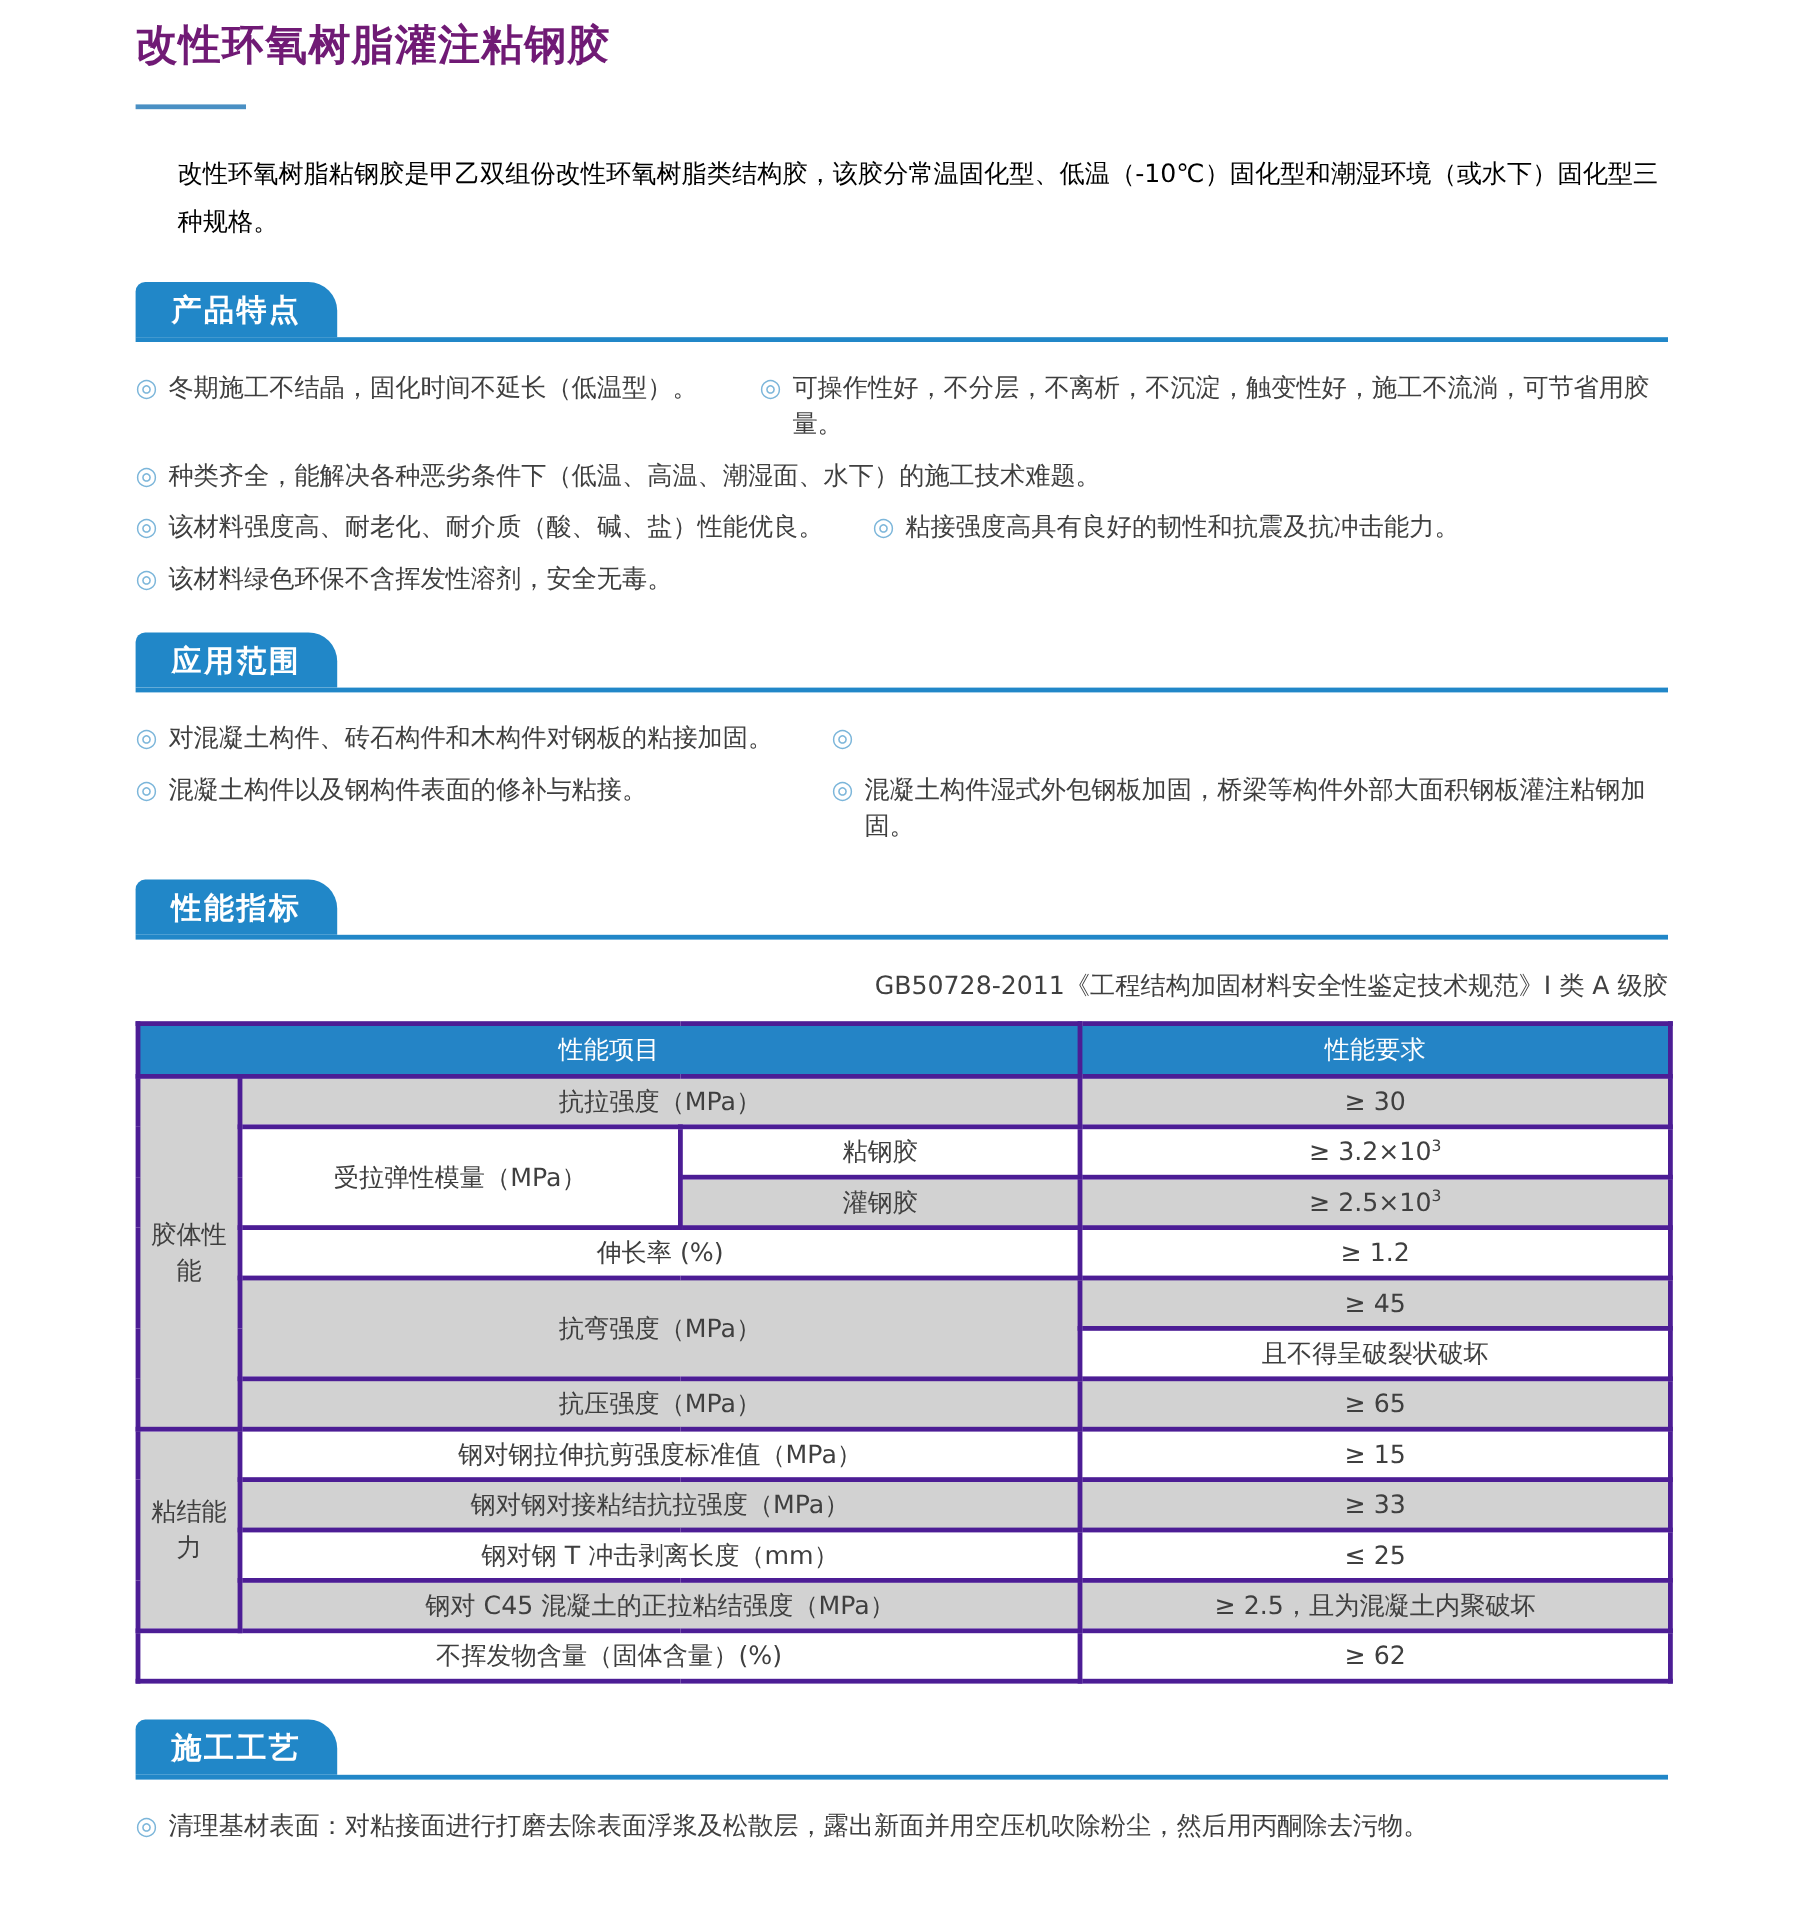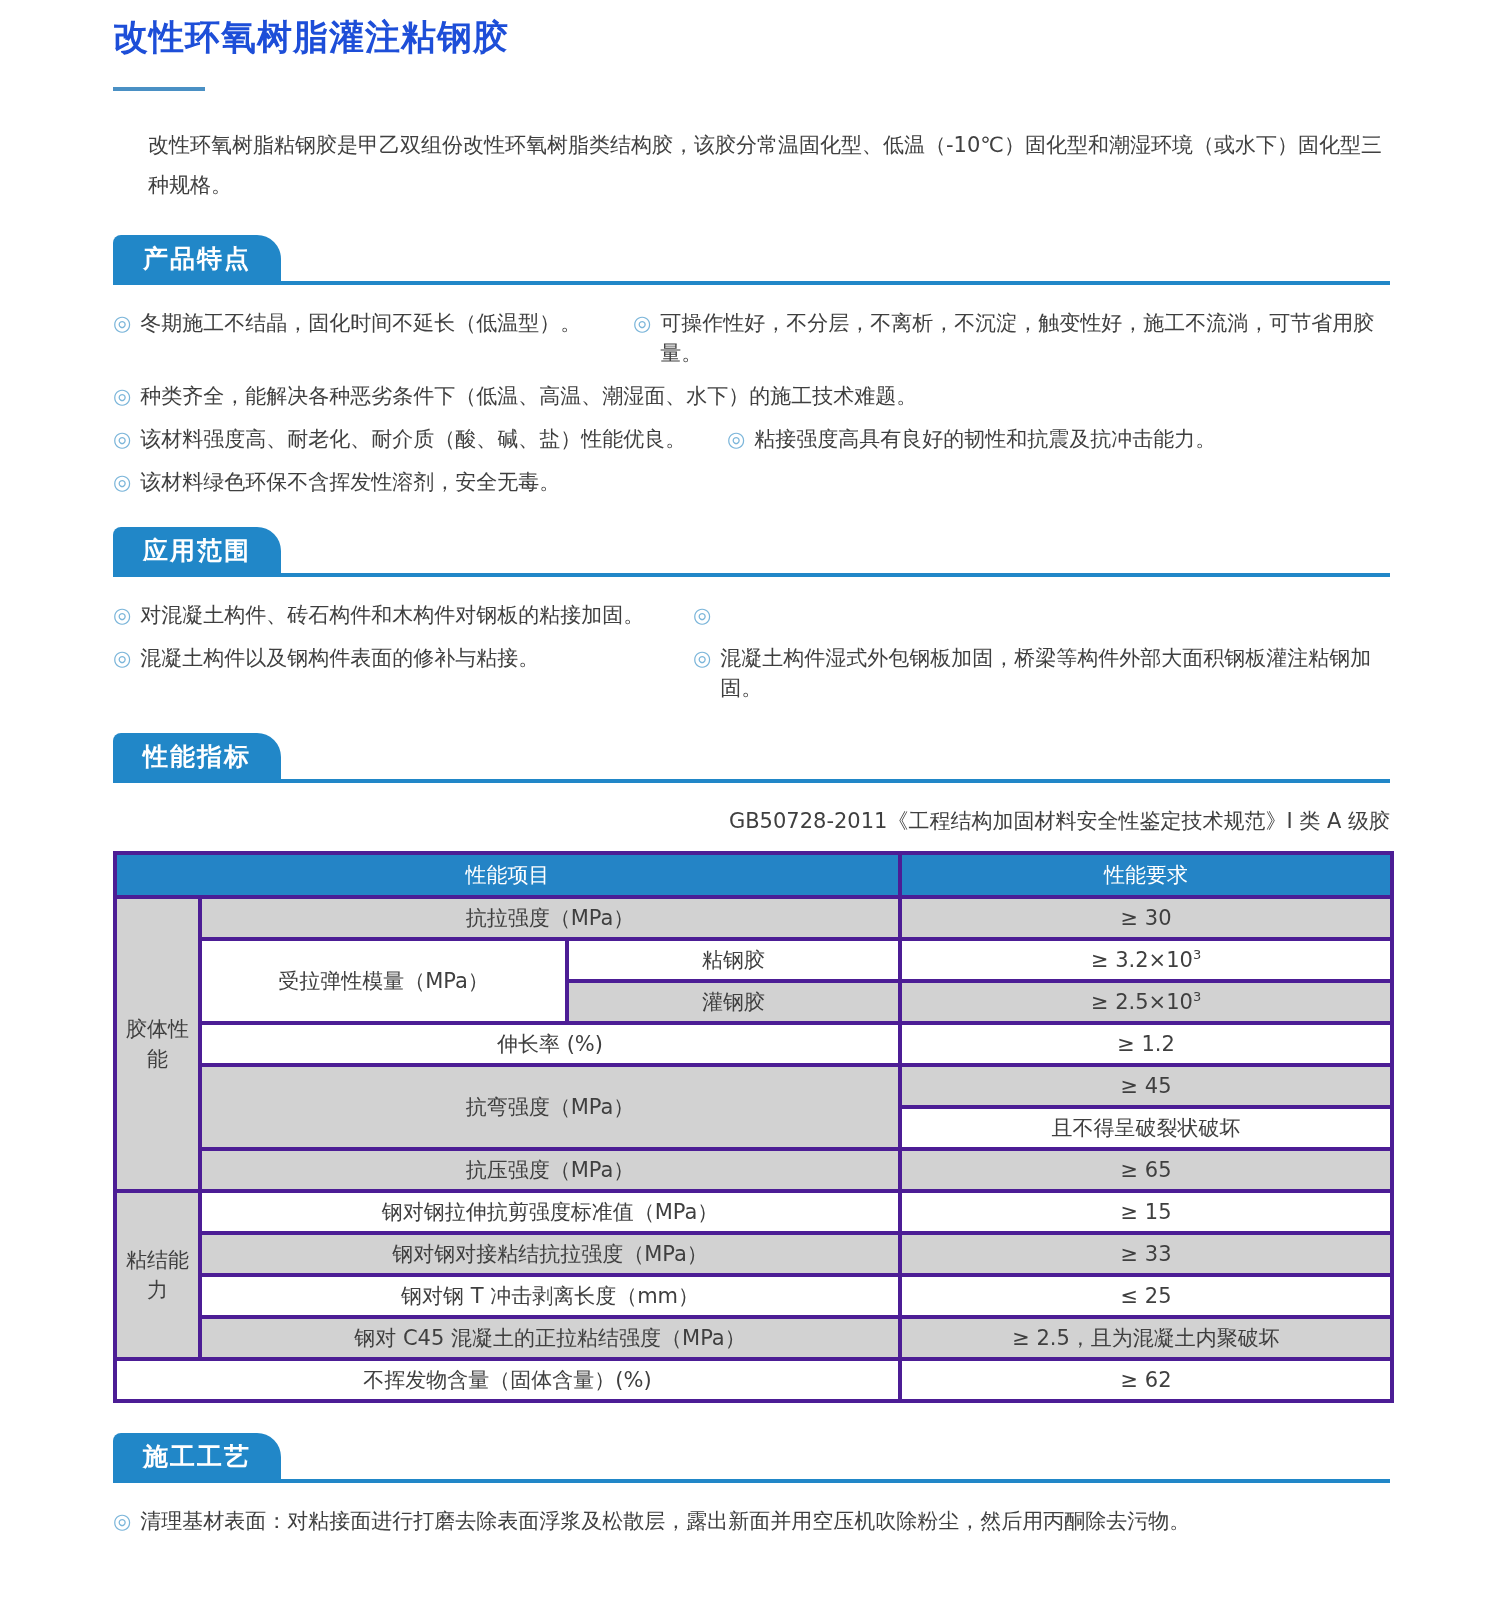--- a/index.html
+++ b/index.html
@@ -9,30 +9,30 @@
     color:#3f3f3f;
     -webkit-font-smoothing:antialiased;
   }
   .page{padding:14px 113px 40px 113px;box-sizing:border-box;}
 
   
   .doc-title{
     margin:0;
     font-size:35px;
     font-weight:bold;
-    color:#1d4ed8;
+    color:#701a75;
     letter-spacing:1px;
   }
   .title-underline{
     width:92px;height:4px;background:#4a90c4;
     margin-top:26px;
   }
 
   
-  .intro{margin-top:34px;font-size:21px;line-height:40px;color:#404040;}
+  .intro{margin-top:34px;font-size:21px;line-height:40px;color:#000000;}
   .intro p{margin:0;padding-left:35px;}
 
   
   .section{margin-top:30px;}
   .sec-head{line-height:0;}
   .sec-tab{
     display:inline-block;
     background:#2187c8;
     color:#ffffff;
     font-size:25px;

